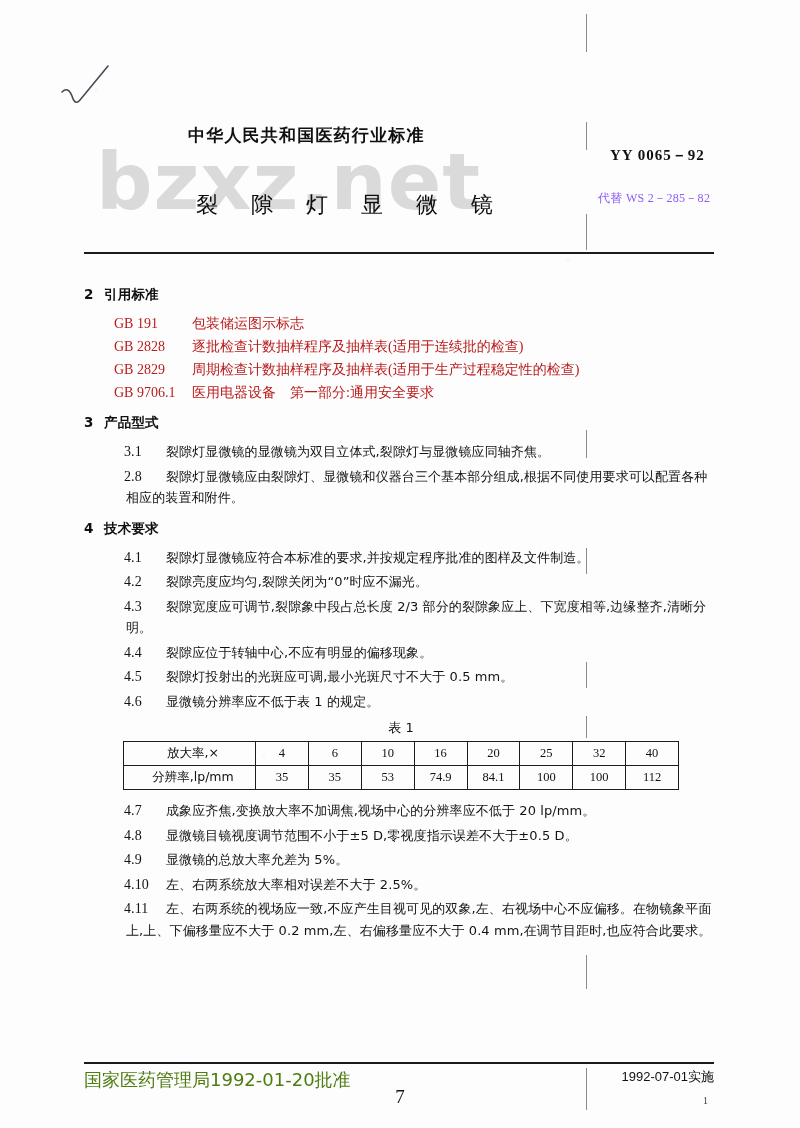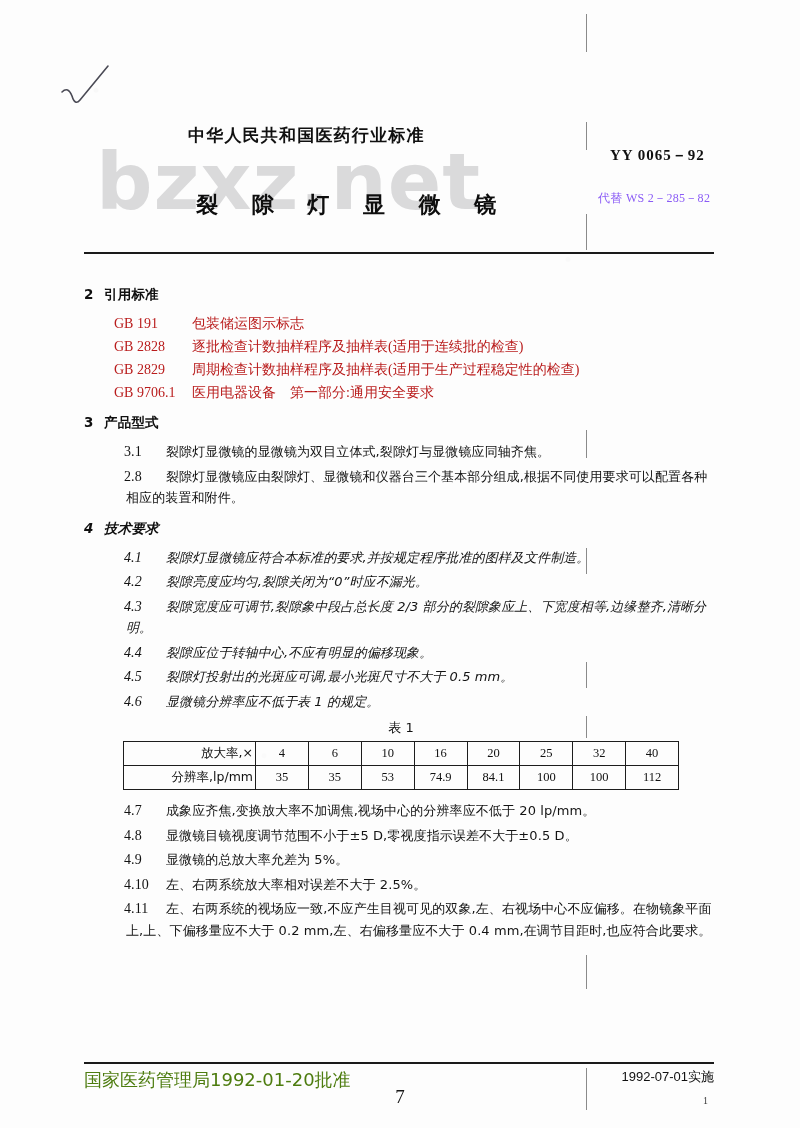--- a/index.html
+++ b/index.html
@@ -75,21 +75,21 @@
     font-size: 17px;
     letter-spacing: 1.2px;
     color: #101010;
     white-space: nowrap;
   }
   .doc-title {
     position: absolute;
     left: 196px;
     top: 190px;
     font-family: "DejaVu Sans", sans-serif;
-    font-weight: 700;
+    font-weight: 400;
     font-size: 22px;
     letter-spacing: 13px;
     color: #0d0d0d;
     white-space: nowrap;
   }
   .std-code {
     position: absolute;
     left: 610px;
     top: 146px;
     font-family: "Liberation Serif", serif;
@@ -171,21 +171,21 @@
   }
   .clause .cnum {
     display: inline-block;
     width: 42px;
     text-indent: 0;
     font-family: "Liberation Serif", serif;
     font-size: 14px;
     margin-left: 40px;
   }
   .blk { margin-bottom: 11px; }
-  .blk-tight { margin-bottom: 7px; font-style: italic; }
+  .blk-tight { margin-bottom: 7px; }
 
   
   .tbl-caption {
     text-align: center;
     font-family: "DejaVu Sans", sans-serif;
     font-size: 13px;
     color: #111111;
     margin: 6px 0 4px 0;
   }
   table.spec {
@@ -199,21 +199,21 @@
     height: 23px;
     text-align: center;
     font-family: "Liberation Serif", serif;
     font-size: 12.5px;
     font-weight: normal;
     color: #101010;
     padding: 0 2px;
   }
   table.spec th.rowhdr {
     width: 120px;
-    text-align: right;
+    text-align: center;
     padding-left: 9px;
     font-family: "DejaVu Sans", sans-serif;
     font-size: 12.5px;
   }
 
   
   .rule-bot {
     position: absolute;
     left: 84px;
     top: 1062px;

